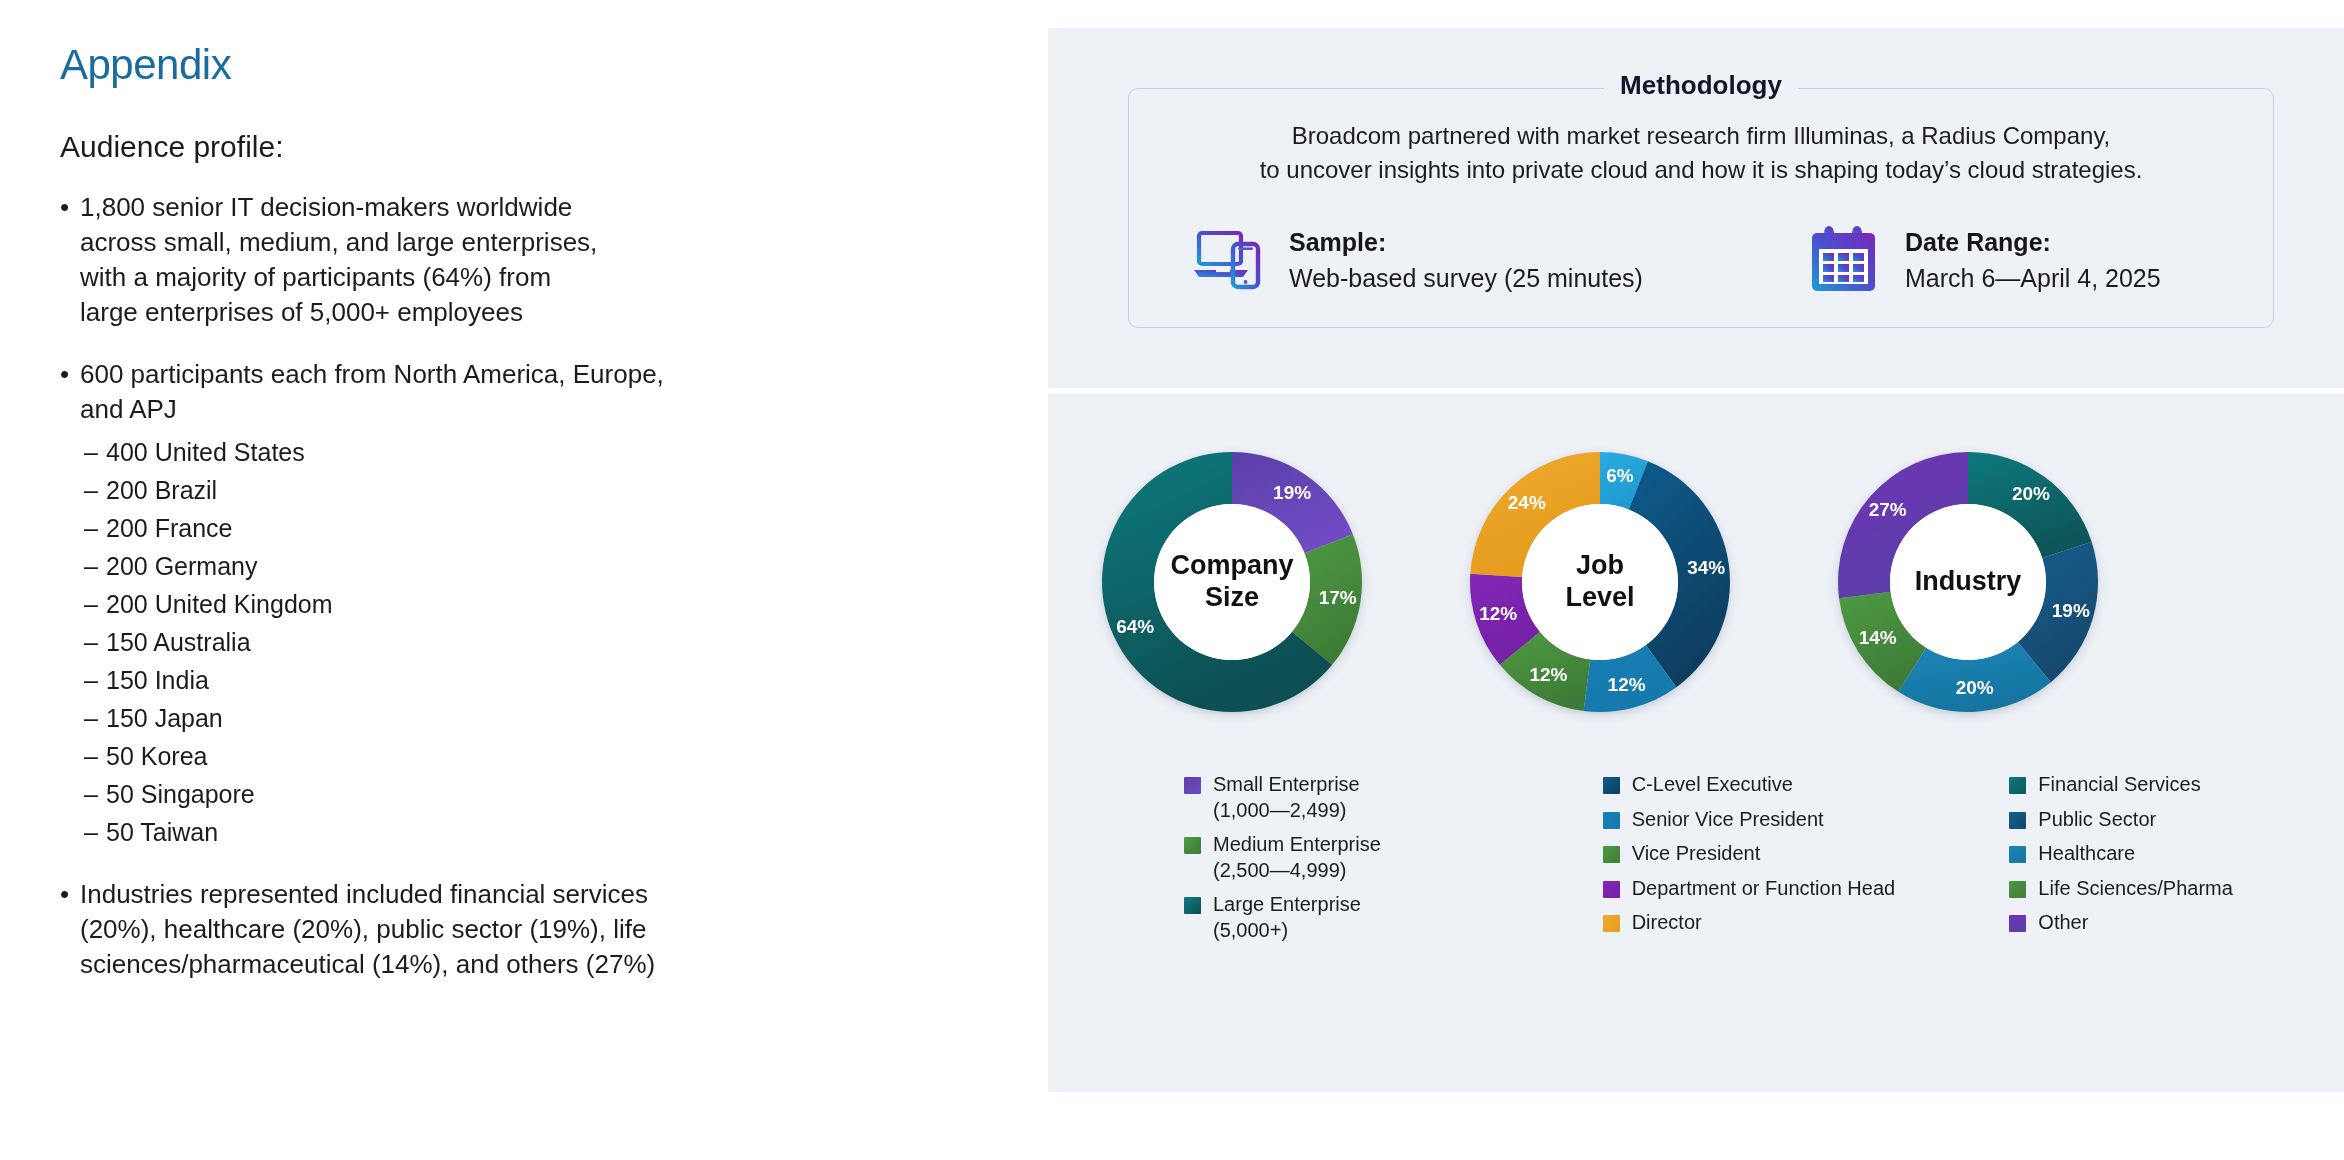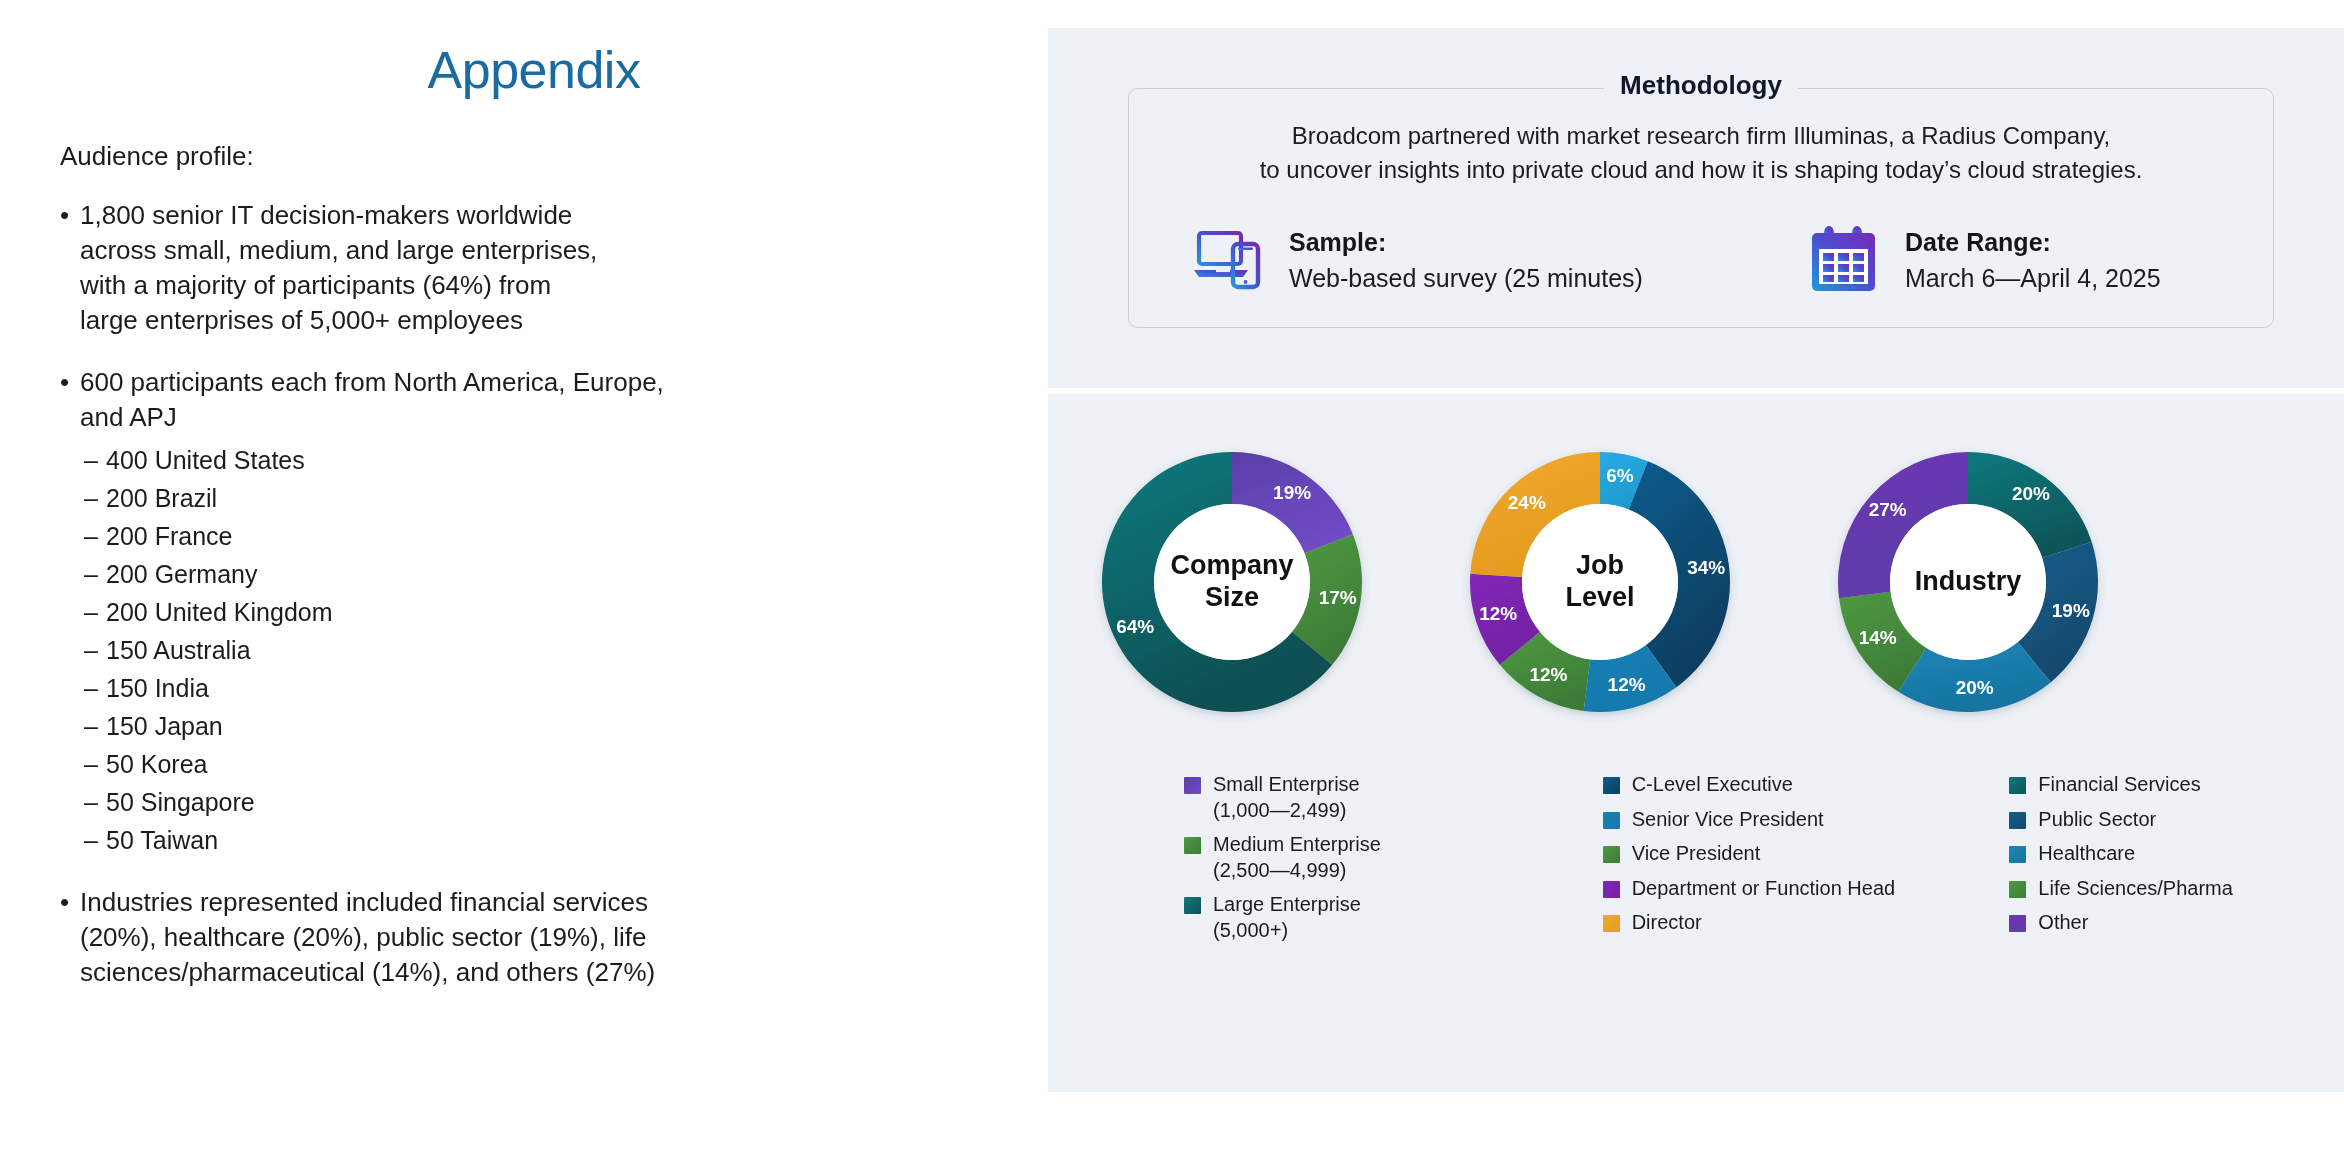--- a/index.html
+++ b/index.html
@@ -16,30 +16,29 @@
   }
 
   
   #left-col {
     position: absolute;
     left: 0; top: 0;
     width: 1048px; height: 1160px;
     padding: 28px 40px 0 60px;
   }
   #page-title {
-    font-size: 52px;
+    font-size: 42px;
     font-weight: 400;
     color: #1a6ba0;
     letter-spacing: -0.5px;
     margin: 14px 0 42px 0;
     line-height: 1.1;
-    text-align: center;
   }
   #audience-heading {
-    font-size: 26px;
+    font-size: 30px;
     font-weight: 400;
     color: #1c1c1c;
     margin: 0 0 26px 0;
   }
   .bullet-block { margin-bottom: 26px; }
   .bullet-row {
     display: flex;
     align-items: flex-start;
     font-size: 26px;
     line-height: 1.35;

